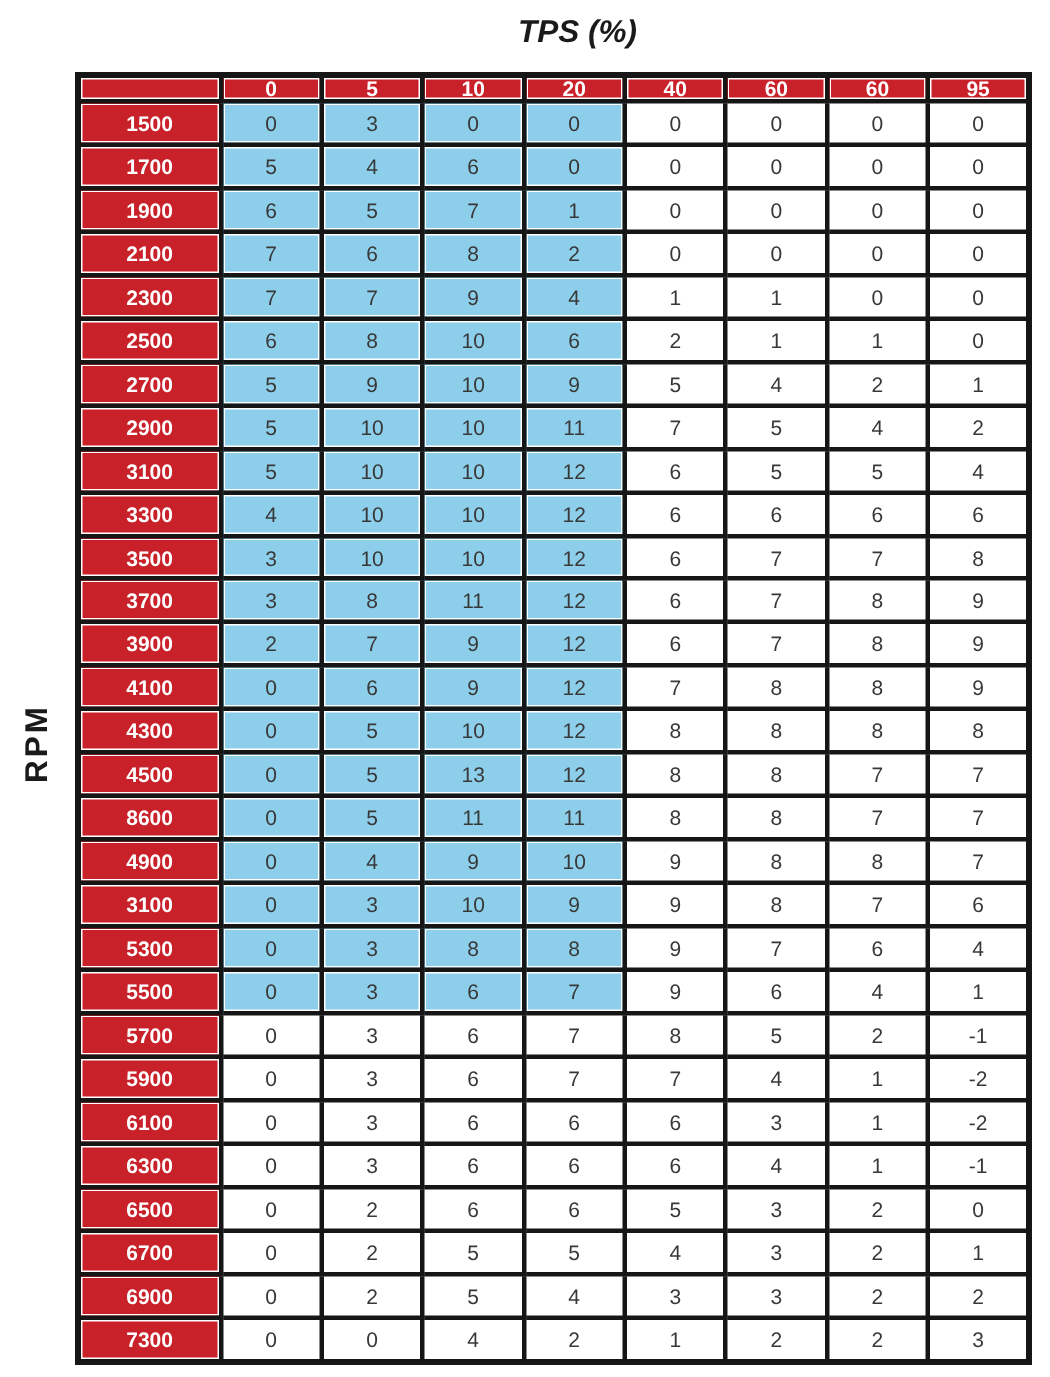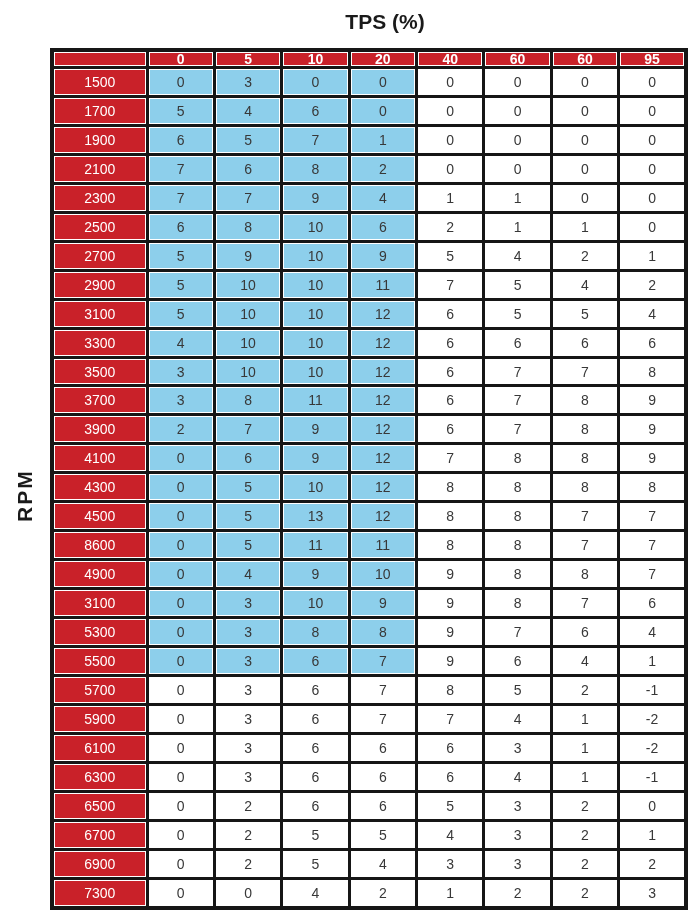--- a/index.html
+++ b/index.html
@@ -17,20 +17,21 @@
   }
   .chart-title {
     position: absolute;
     top: 10px;
     left: 385px;
     transform: translateX(-50%);
     font-size: 21px;
     font-weight: bold;
     color: #1a1a1a;
     white-space: nowrap;
+    font-style: italic;
   }
   .rpm-label {
     position: absolute;
     left: 13px;
     top: 522px;
     transform: rotate(-90deg);
     transform-origin: 0 0;
     font-size: 21px;
     font-weight: bold;
     letter-spacing: 2px;
@@ -57,21 +58,21 @@
     line-height: 1;
   }
   table.map thead th {
     background: var(--header-bg, #c92129);
     color: var(--header-text, #ffffff);
     font-weight: bold;
   }
   table.map tbody th {
     background: var(--header-bg, #c92129);
     color: var(--header-text, #ffffff);
-    font-weight: normal;
+    font-weight: bold;
   }
   table.map td {
     background: var(--cell-bg, #ffffff);
     color: var(--cell-text, #383838);
     font-weight: normal;
   }
   table.map td.hl {
     background: var(--highlight-bg, #8dcfeb);
   }
 </style>

